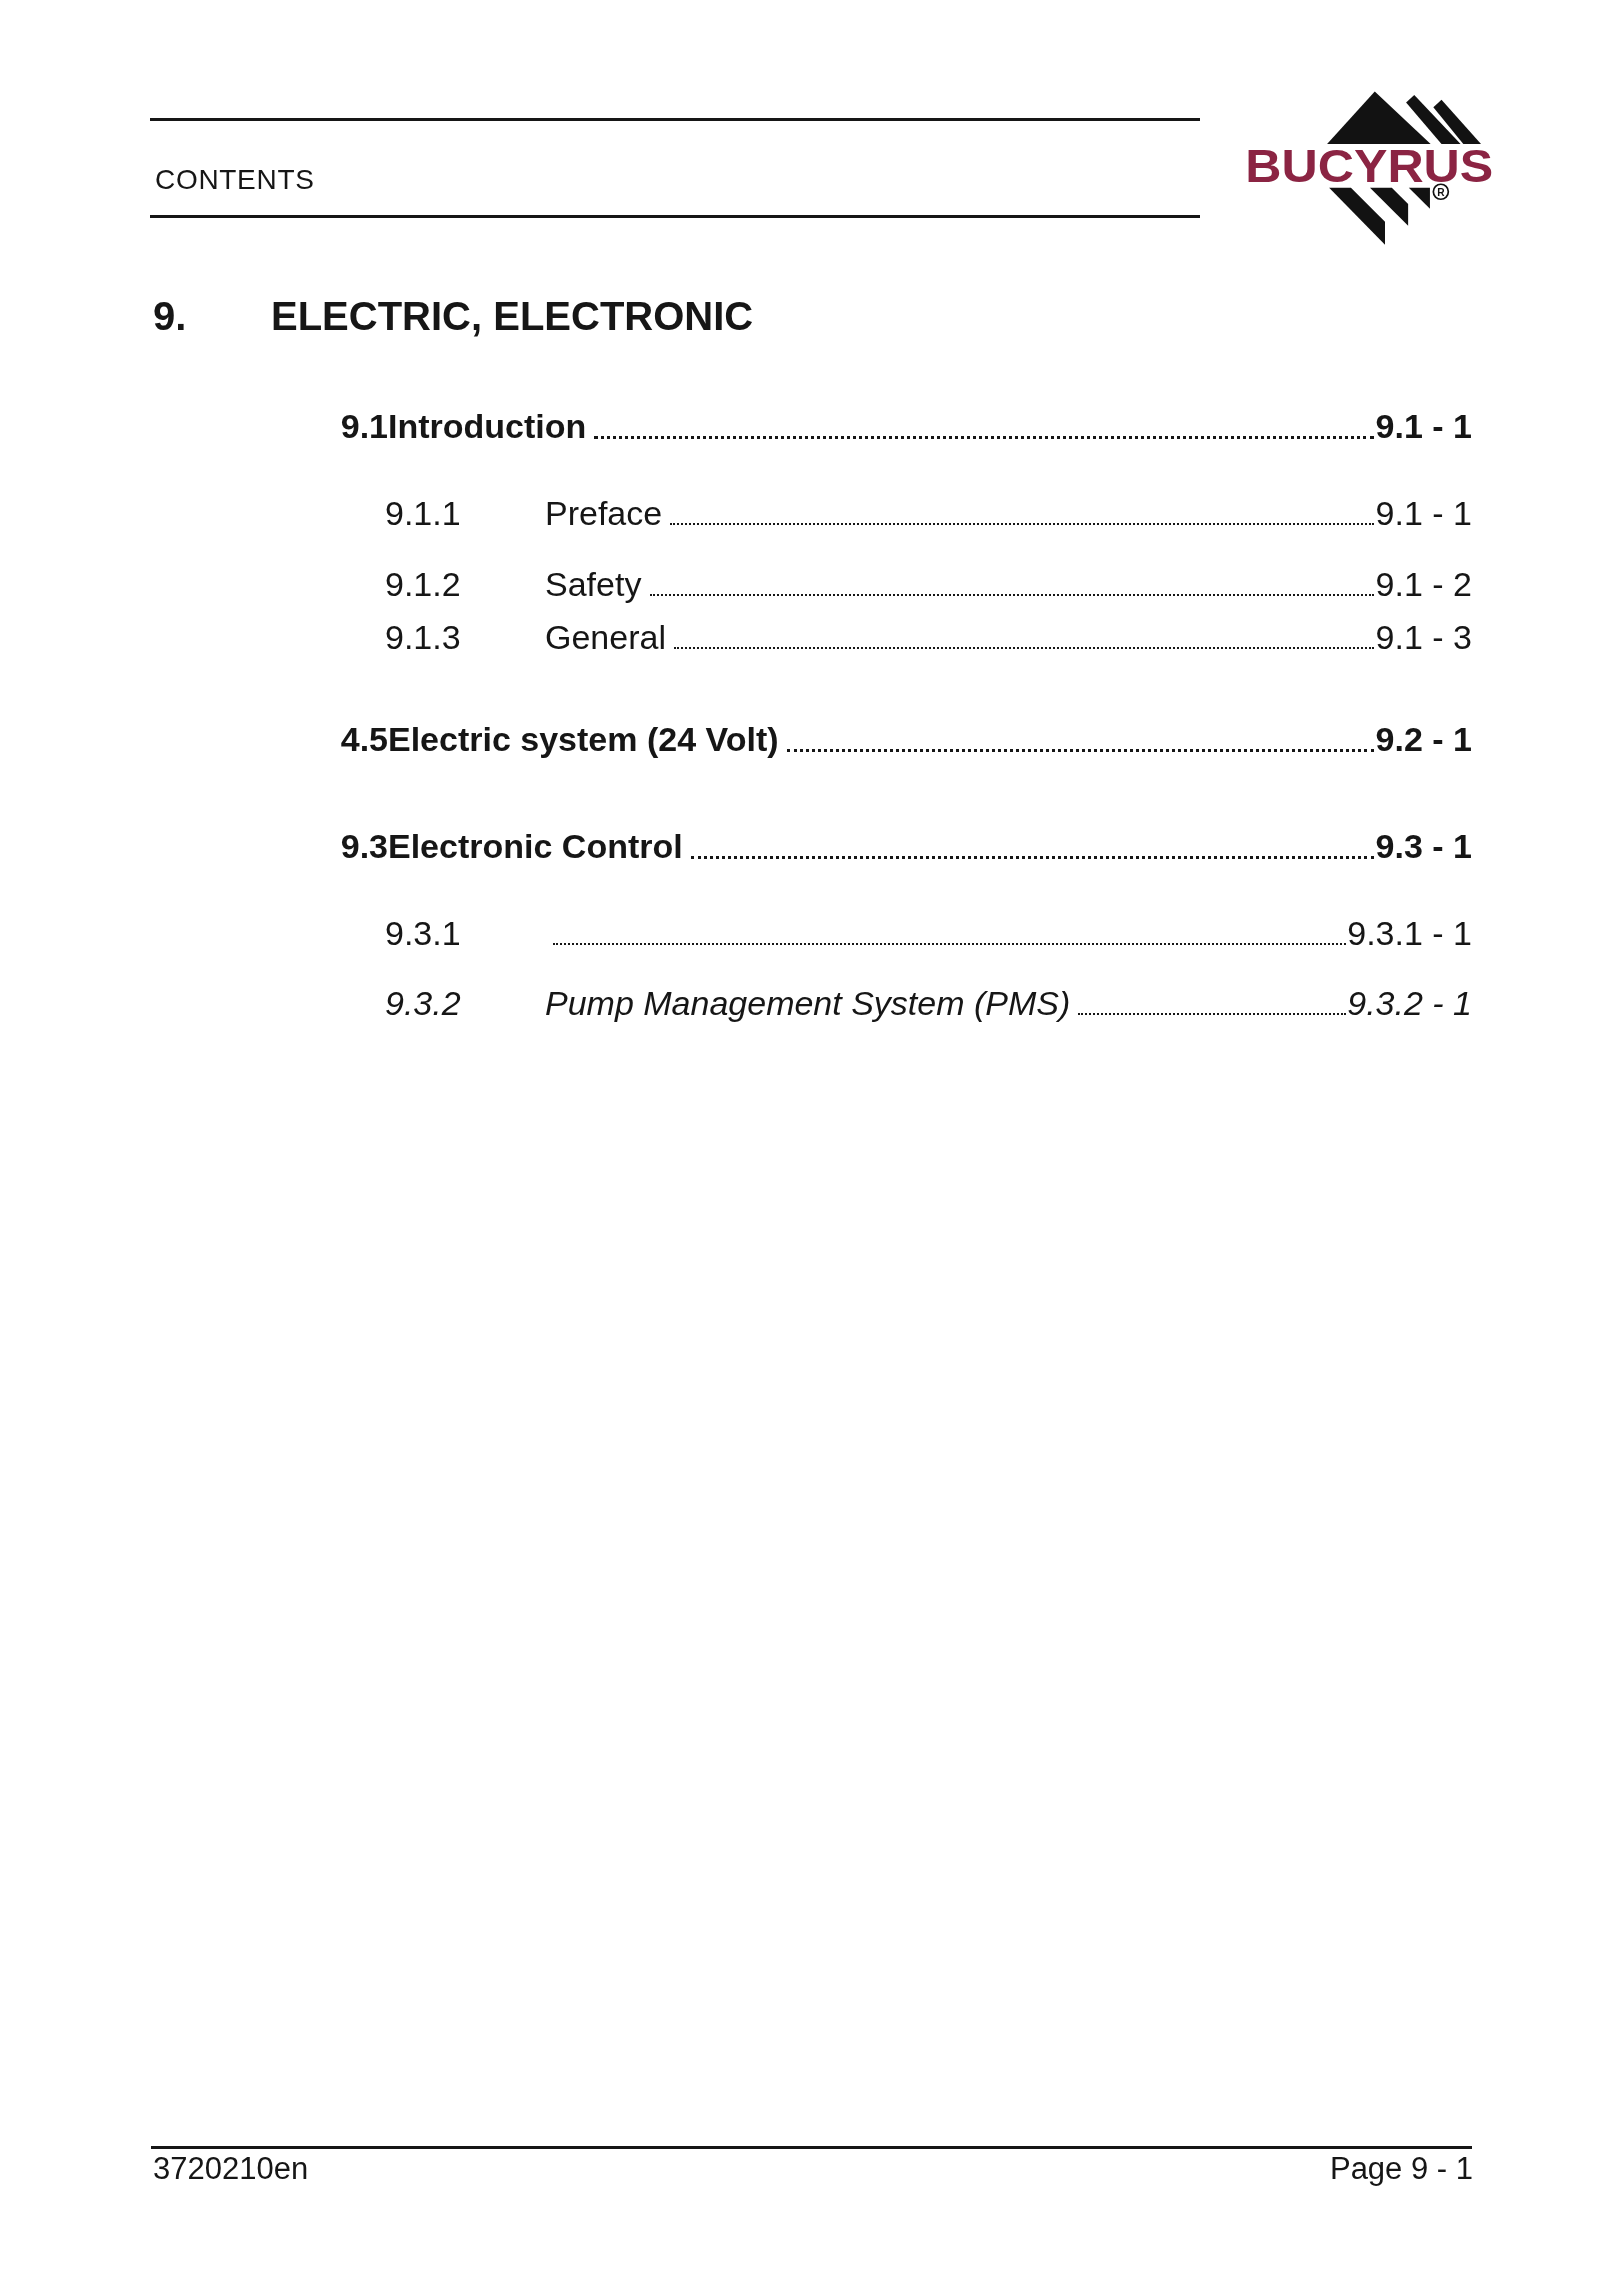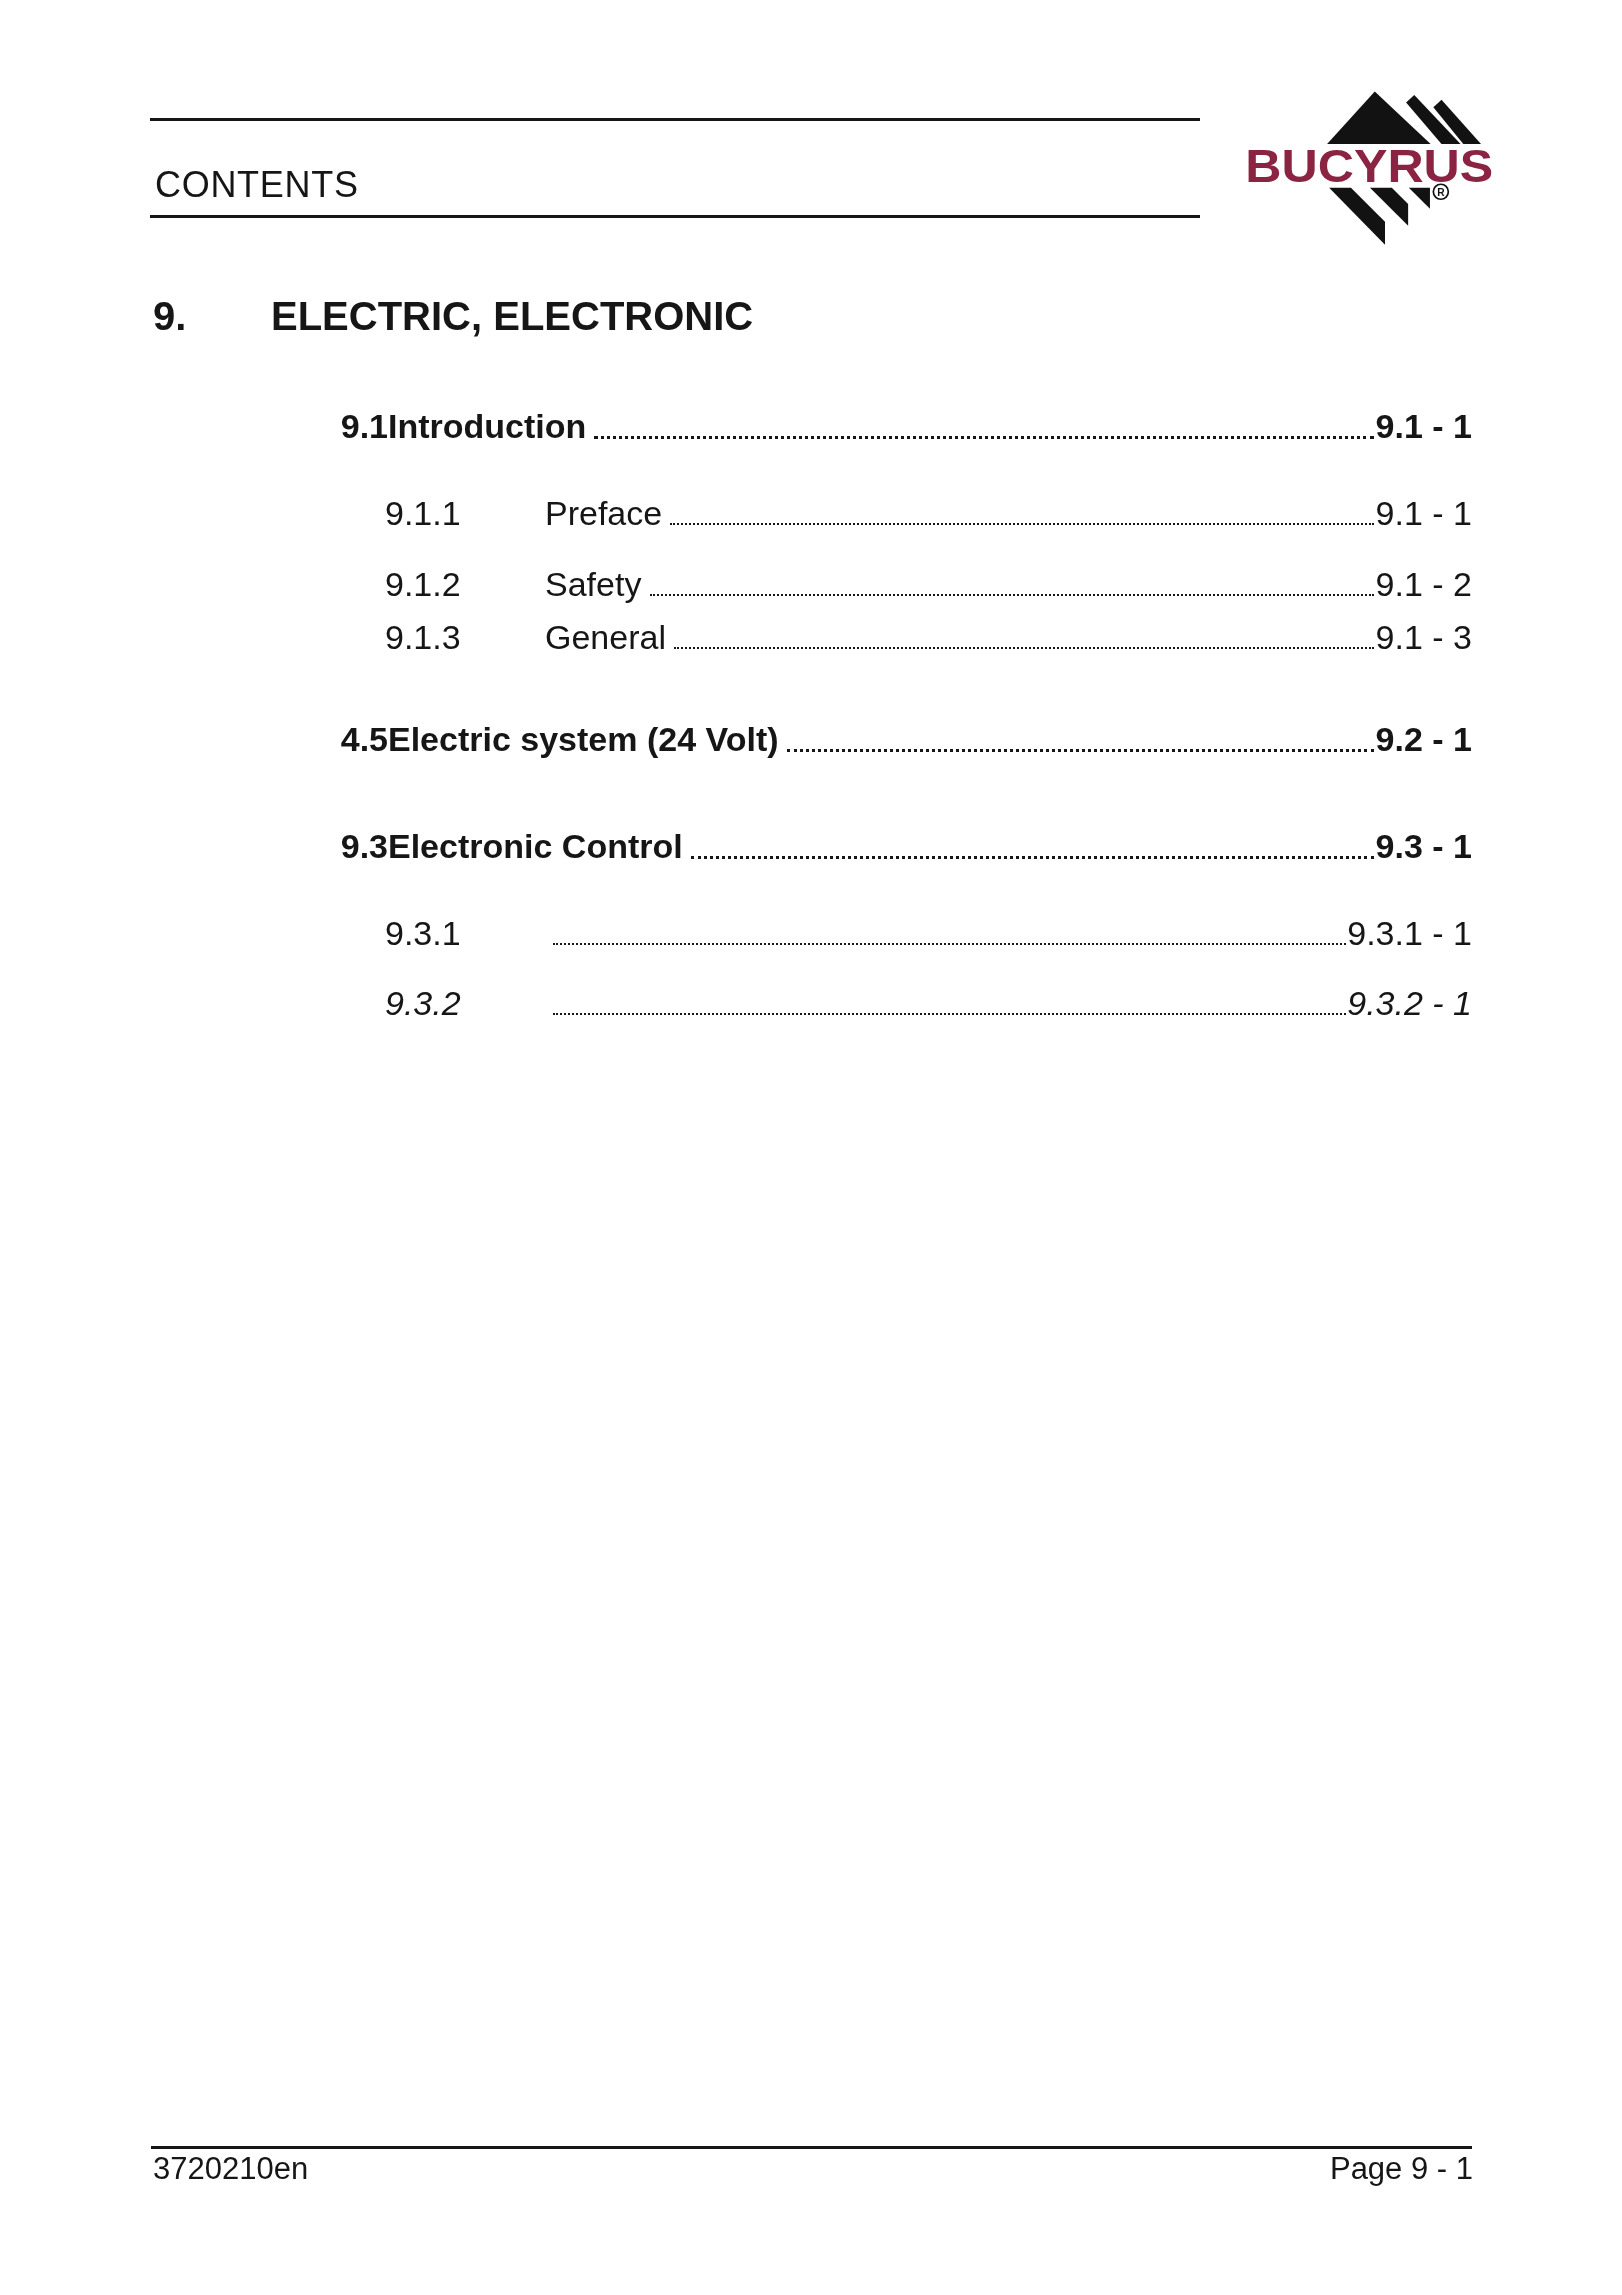--- a/index.html
+++ b/index.html
@@ -4,21 +4,21 @@
 <style>
   html,body{margin:0;padding:0;}
   body{
     width:1622px;height:2295px;position:relative;background:#ffffff;
     font-family:"Liberation Sans", sans-serif;color:#161616;overflow:hidden;
   }
   .rule{position:absolute;background:#161616;}
   .rule-header{left:150px;width:1050px;height:2.7px;}
   .rule-footer{left:151px;width:1321px;height:3.4px;top:2146px;}
   .contents-title{
-    position:absolute;left:155px;top:164px;font-size:36px;letter-spacing:0.7px;
+    position:absolute;left:155px;top:164px;font-size:28px;letter-spacing:0.7px;
     white-space:nowrap;
   }
   .logo{position:absolute;left:1244px;top:65px;width:252px;height:184px;}
   .heading{
     position:absolute;left:153px;top:294px;right:150px;display:flex;
     font-size:40px;font-weight:bold;white-space:nowrap;
   }
   .heading-num{width:118px;flex:0 0 auto;}
   .toc-row{
     position:absolute;right:150px;display:flex;align-items:flex-end;
@@ -106,20 +106,21 @@
   <span class="leader"></span>
   <span class="pageref">9.3 - 1</span>
 </div>
 <div class="toc-row l2 r7">
   <span class="num">9.3.1</span>
   <span class="leader"></span>
   <span class="pageref">9.3.1 - 1</span>
 </div>
 <div class="toc-row l2 r8">
   <span class="num">9.3.2</span>
+  <span class="title">Pump Management System (PMS)</span>
   <span class="leader"></span>
   <span class="pageref">9.3.2 - 1</span>
 </div>
 
 <div class="rule rule-footer"></div>
 <div class="footer-row">
   <span>3720210en</span>
   <span>Page 9 - 1</span>
 </div>
 

